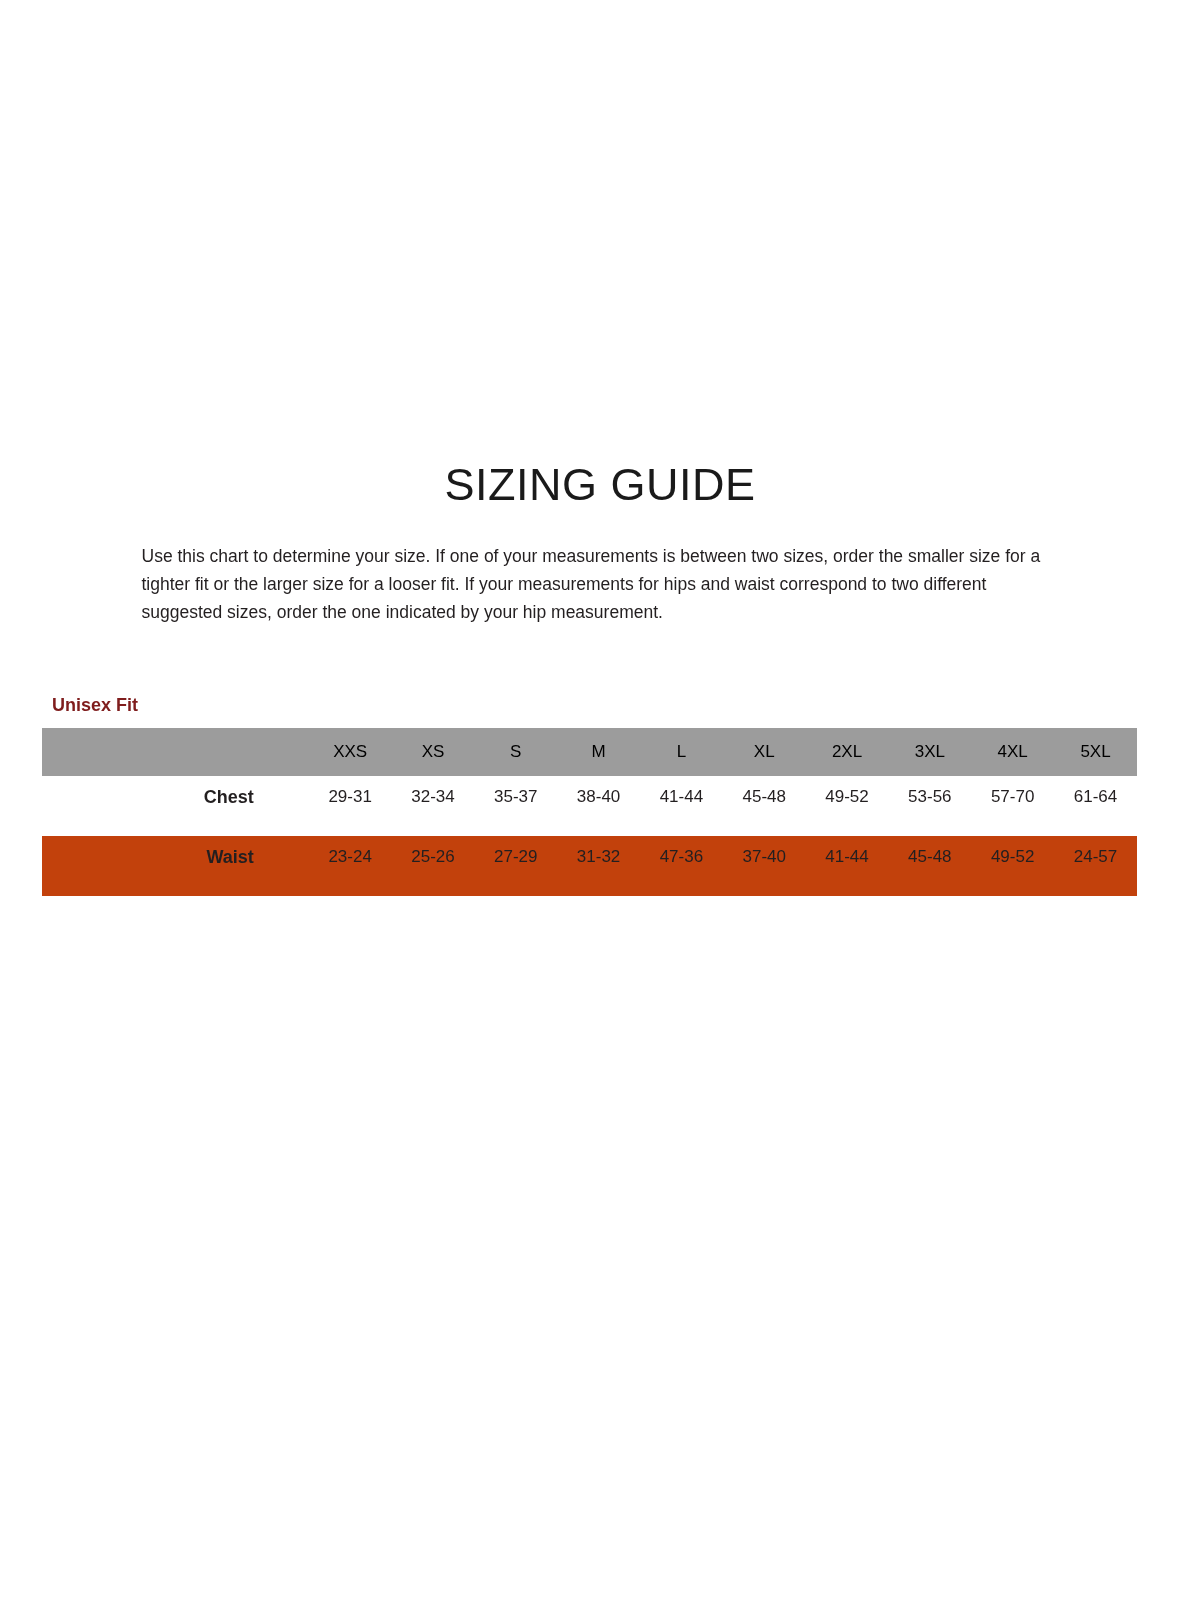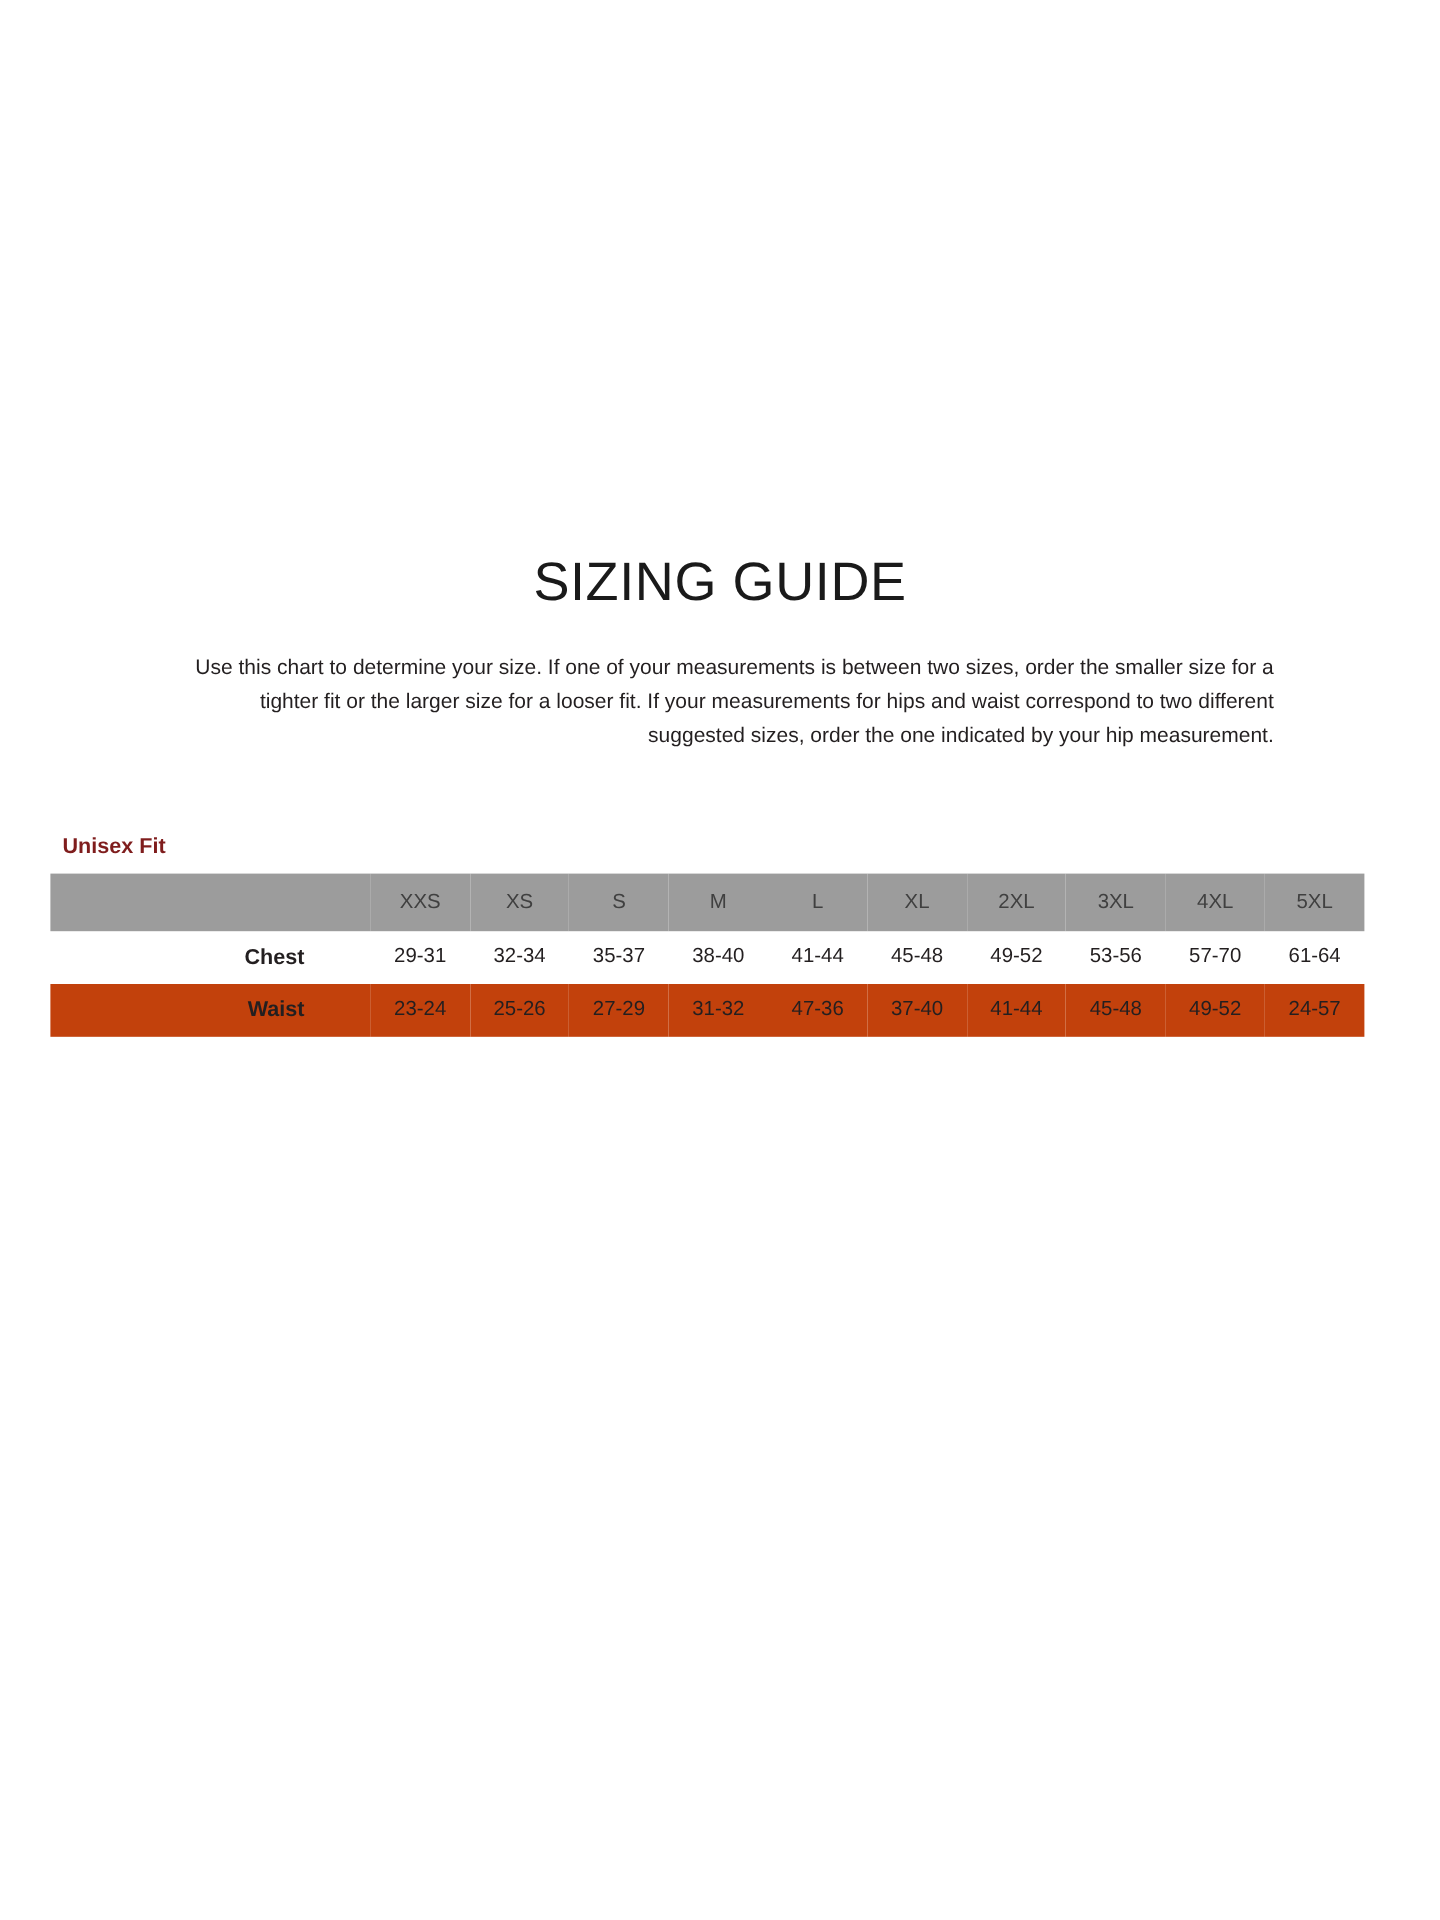--- a/index.html
+++ b/index.html
@@ -35,54 +35,54 @@
     padding: 0;
     line-height: 1.1;
     color: #1a1a1a;
   }
   .intro {
     margin: 32px auto 0 auto;
     width: 920px;
     font-size: 17.5px;
     line-height: 1.62;
     color: #231f20;
-    text-align: right;
+    text-align: left;
     padding-left: 3px;
   }
   .fit-label {
     margin: 68px 0 0 52px;
     font-size: 18px;
     font-weight: bold;
     color: #7f1d1d;
   }
   table.size-table {
     margin: 12px 0 0 42px;
     border-collapse: collapse;
     width: 1095px;
     table-layout: fixed;
   }
   table.size-table col.lbl { width: 248px; }
   table.size-table col.sz { width: 77px; }
   table.size-table thead th {
     background: #9c9c9c;
-    color: #404040;
+    color: #000000;
     font-size: 17px;
     font-weight: 400;
     text-align: center;
     padding: 9px 0 9px 0;
     height: 30px;
     vertical-align: middle;
   }
   table.size-table thead th.corner {
     background: #9c9c9c;
   }
   table.size-table tbody td {
     font-size: 17px;
     text-align: center;
-    padding: 11px 0 12px 0;
+    padding: 11px 0 28px 0;
     color: #231f20;
   }
   table.size-table tbody td.row-label {
     font-weight: bold;
     text-align: right;
     padding-right: 55px;
     font-size: 18px;
   }
   table.size-table tbody tr.alt td {
     background: #c2410c;

